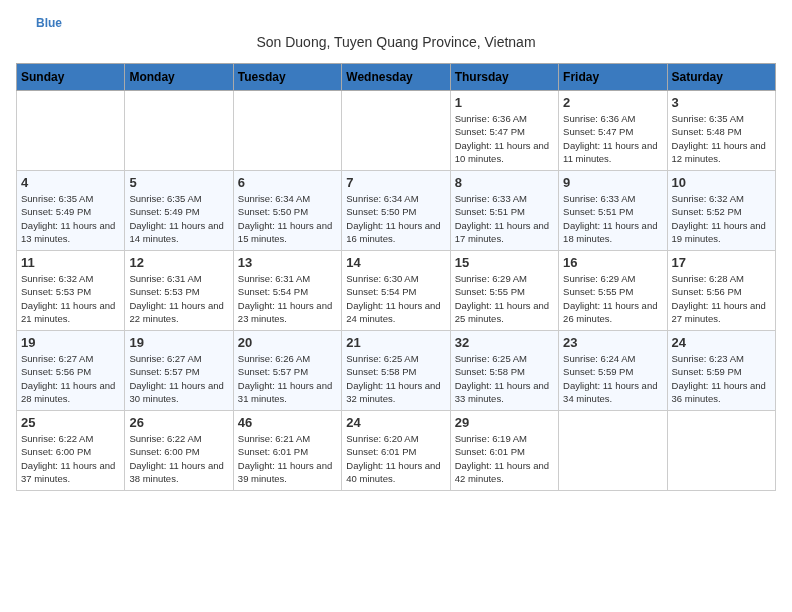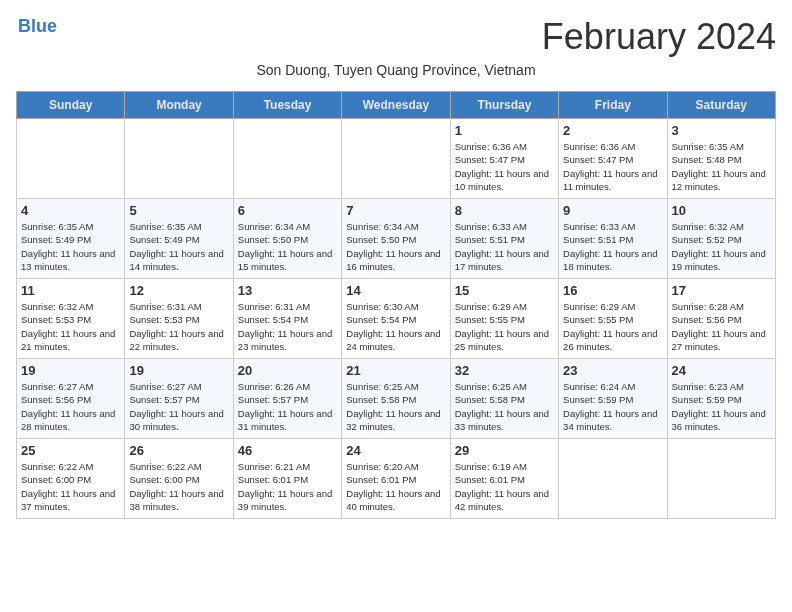--- a/index.html
+++ b/index.html
@@ -40,25 +40,25 @@
       text-align: center;
       margin-bottom: 13px;
     }
     table {
       width: 100%;
       border-collapse: collapse;
       table-layout: fixed;
     }
     thead tr th {
       background-color: #3a7abf;
-      color: #e5e5e5;
+      color: #000000;
       font-size: 12px;
       font-weight: bold;
       padding: 6px 4px;
-      text-align: center;
+      text-align: left;
       border: 1px solid #aaa;
     }
     tbody tr td {
       border: 1px solid #ccc;
       vertical-align: top;
       padding: 4px 4px;
       font-size: 10px;
       color: #333;
       height: 80px;
     }
@@ -82,28 +82,25 @@
       background-color: #fff;
     }
   </style>
 </head>
 <body>
 
 <div class="header-top">
   <div class="logo">
     <div>
       <div style="display:flex;align-items:center;">
-        <div style="font-size:18px;font-weight:bold;color:#3a7abf;margin-left:2px;">
+        <div style="font-size:12px;font-weight:bold;color:#3a7abf;margin-left:20px;">
           <span>Blue</span>
         </div>
       </div>
     </div>
-  </div>
-  <div class="title-block">
-    <div class="month-title">February 2024</div>
   </div>
 </div>
 
 <div class="location">Son Duong, Tuyen Quang Province, Vietnam</div>
 
 <table>
   <thead>
     <tr id="header-row">
     <th>Sunday</th>
         <th>Monday</th>

